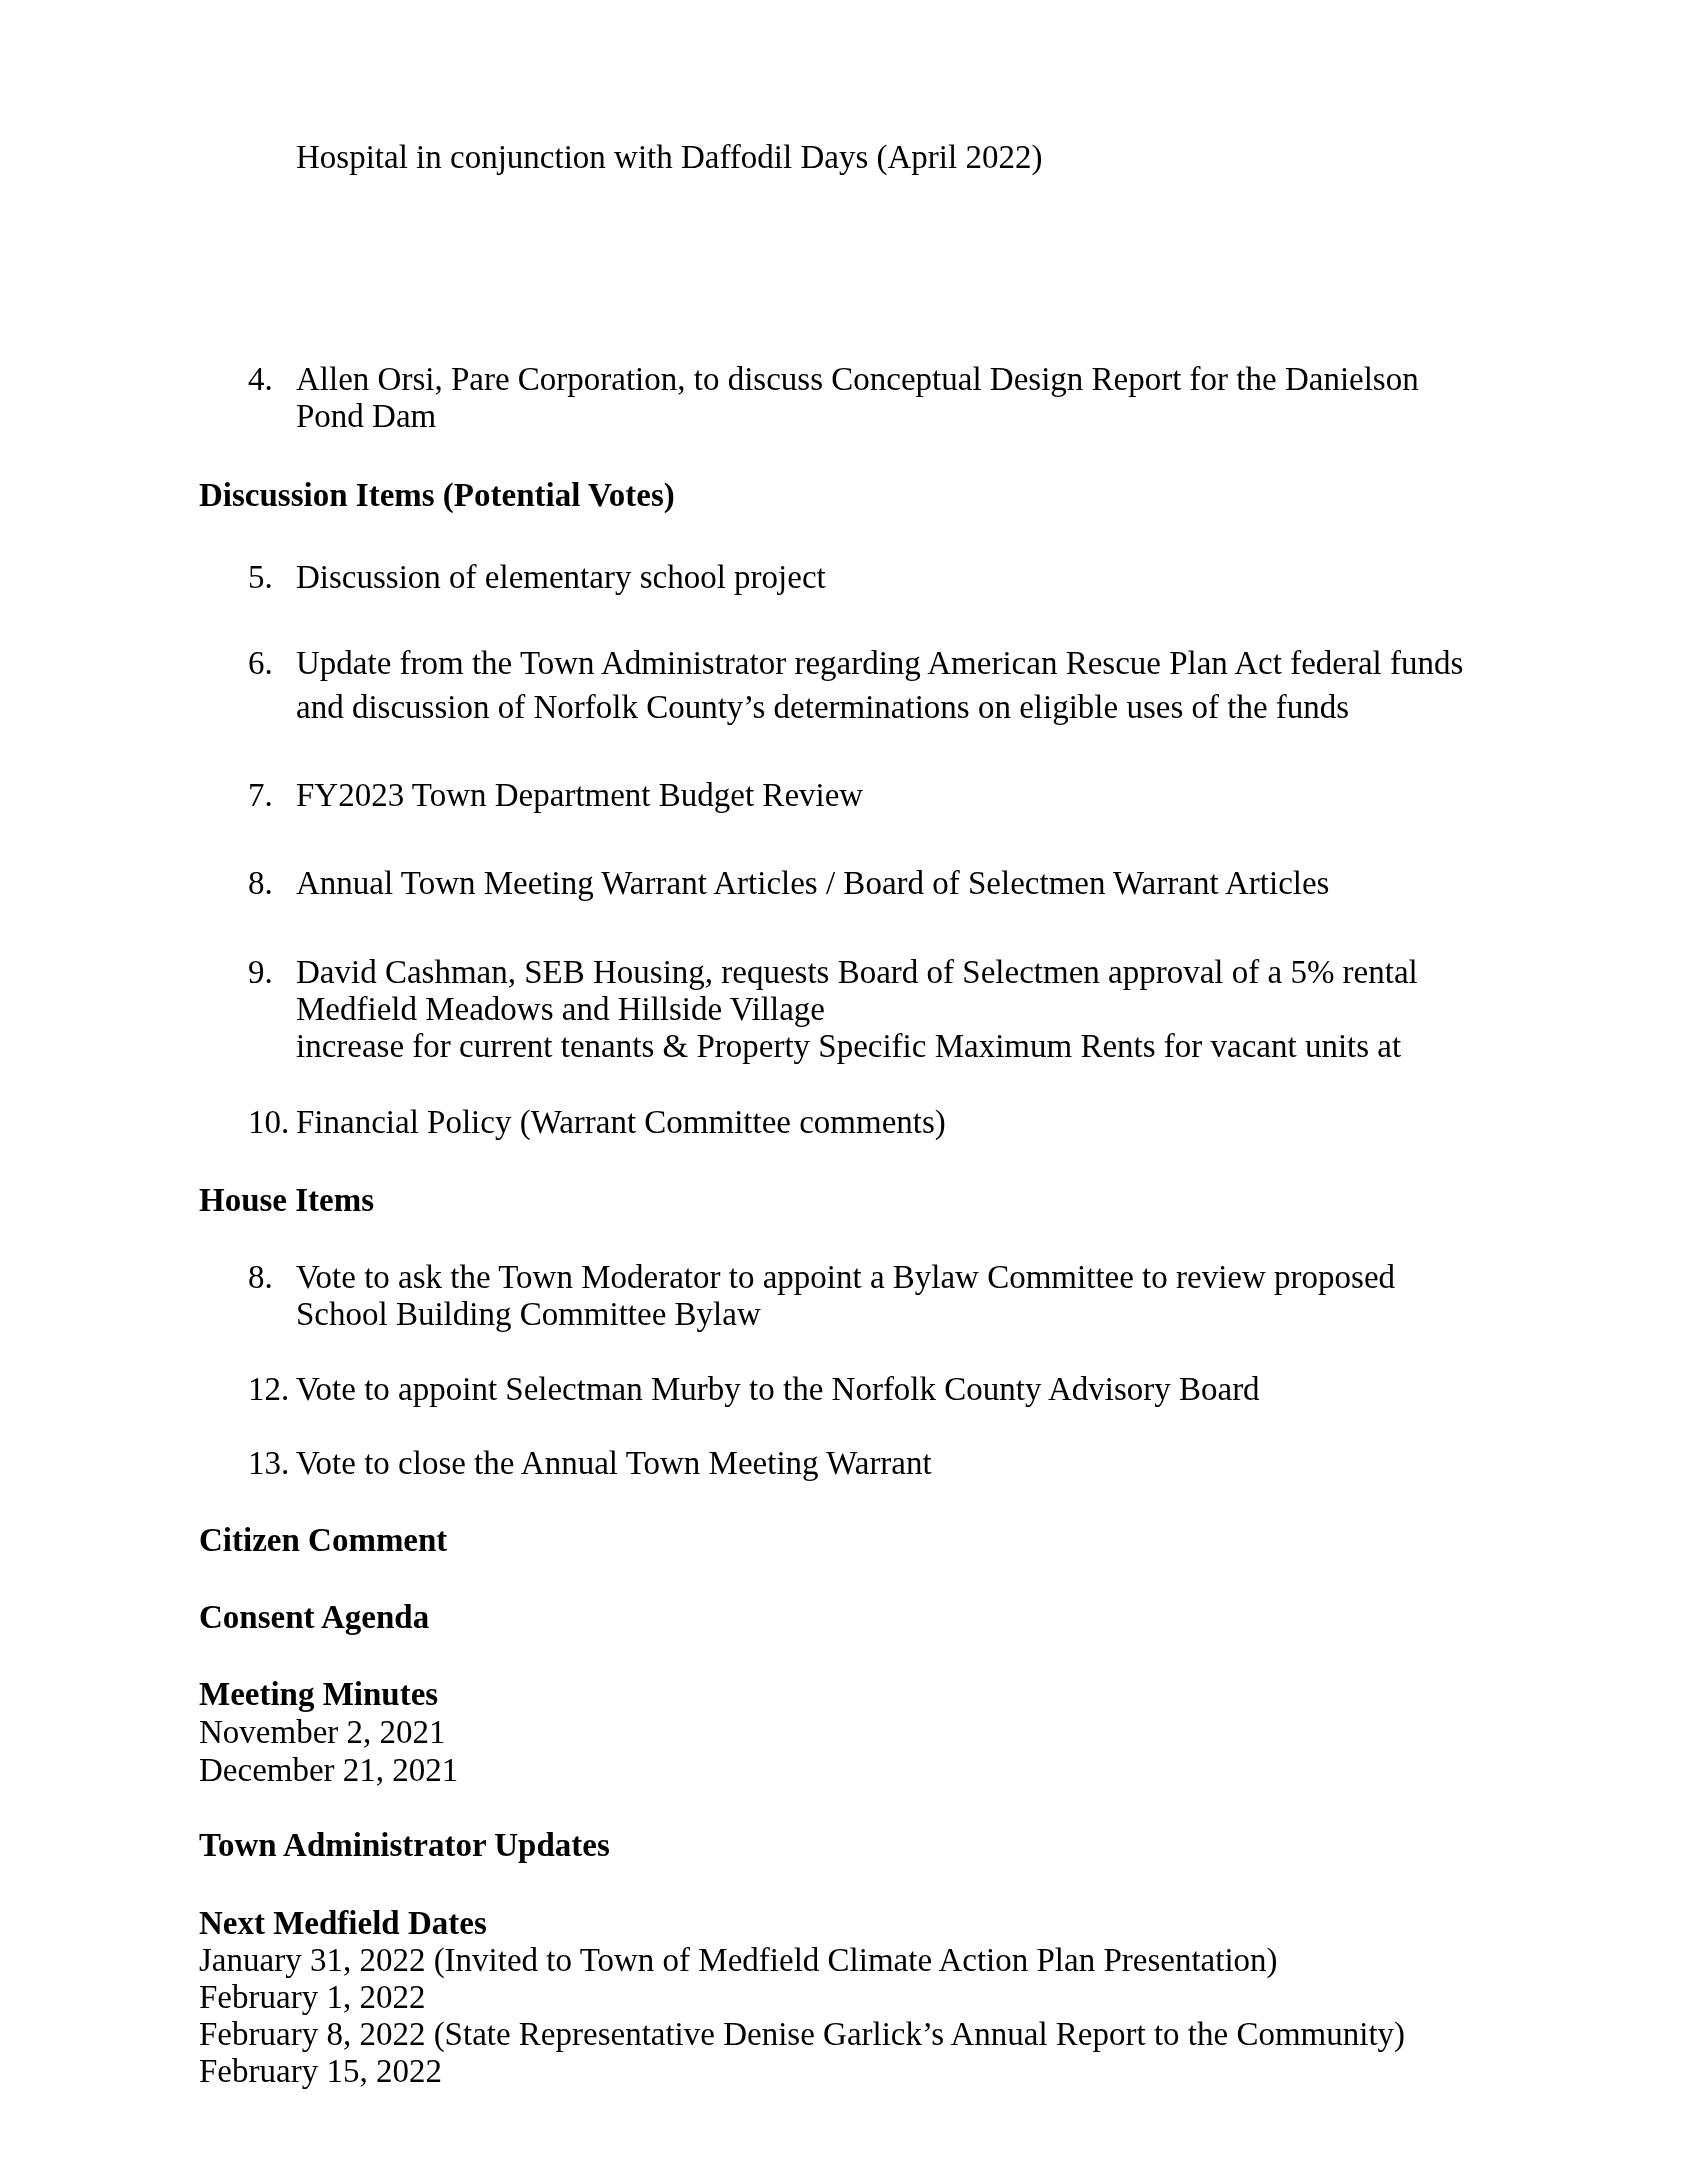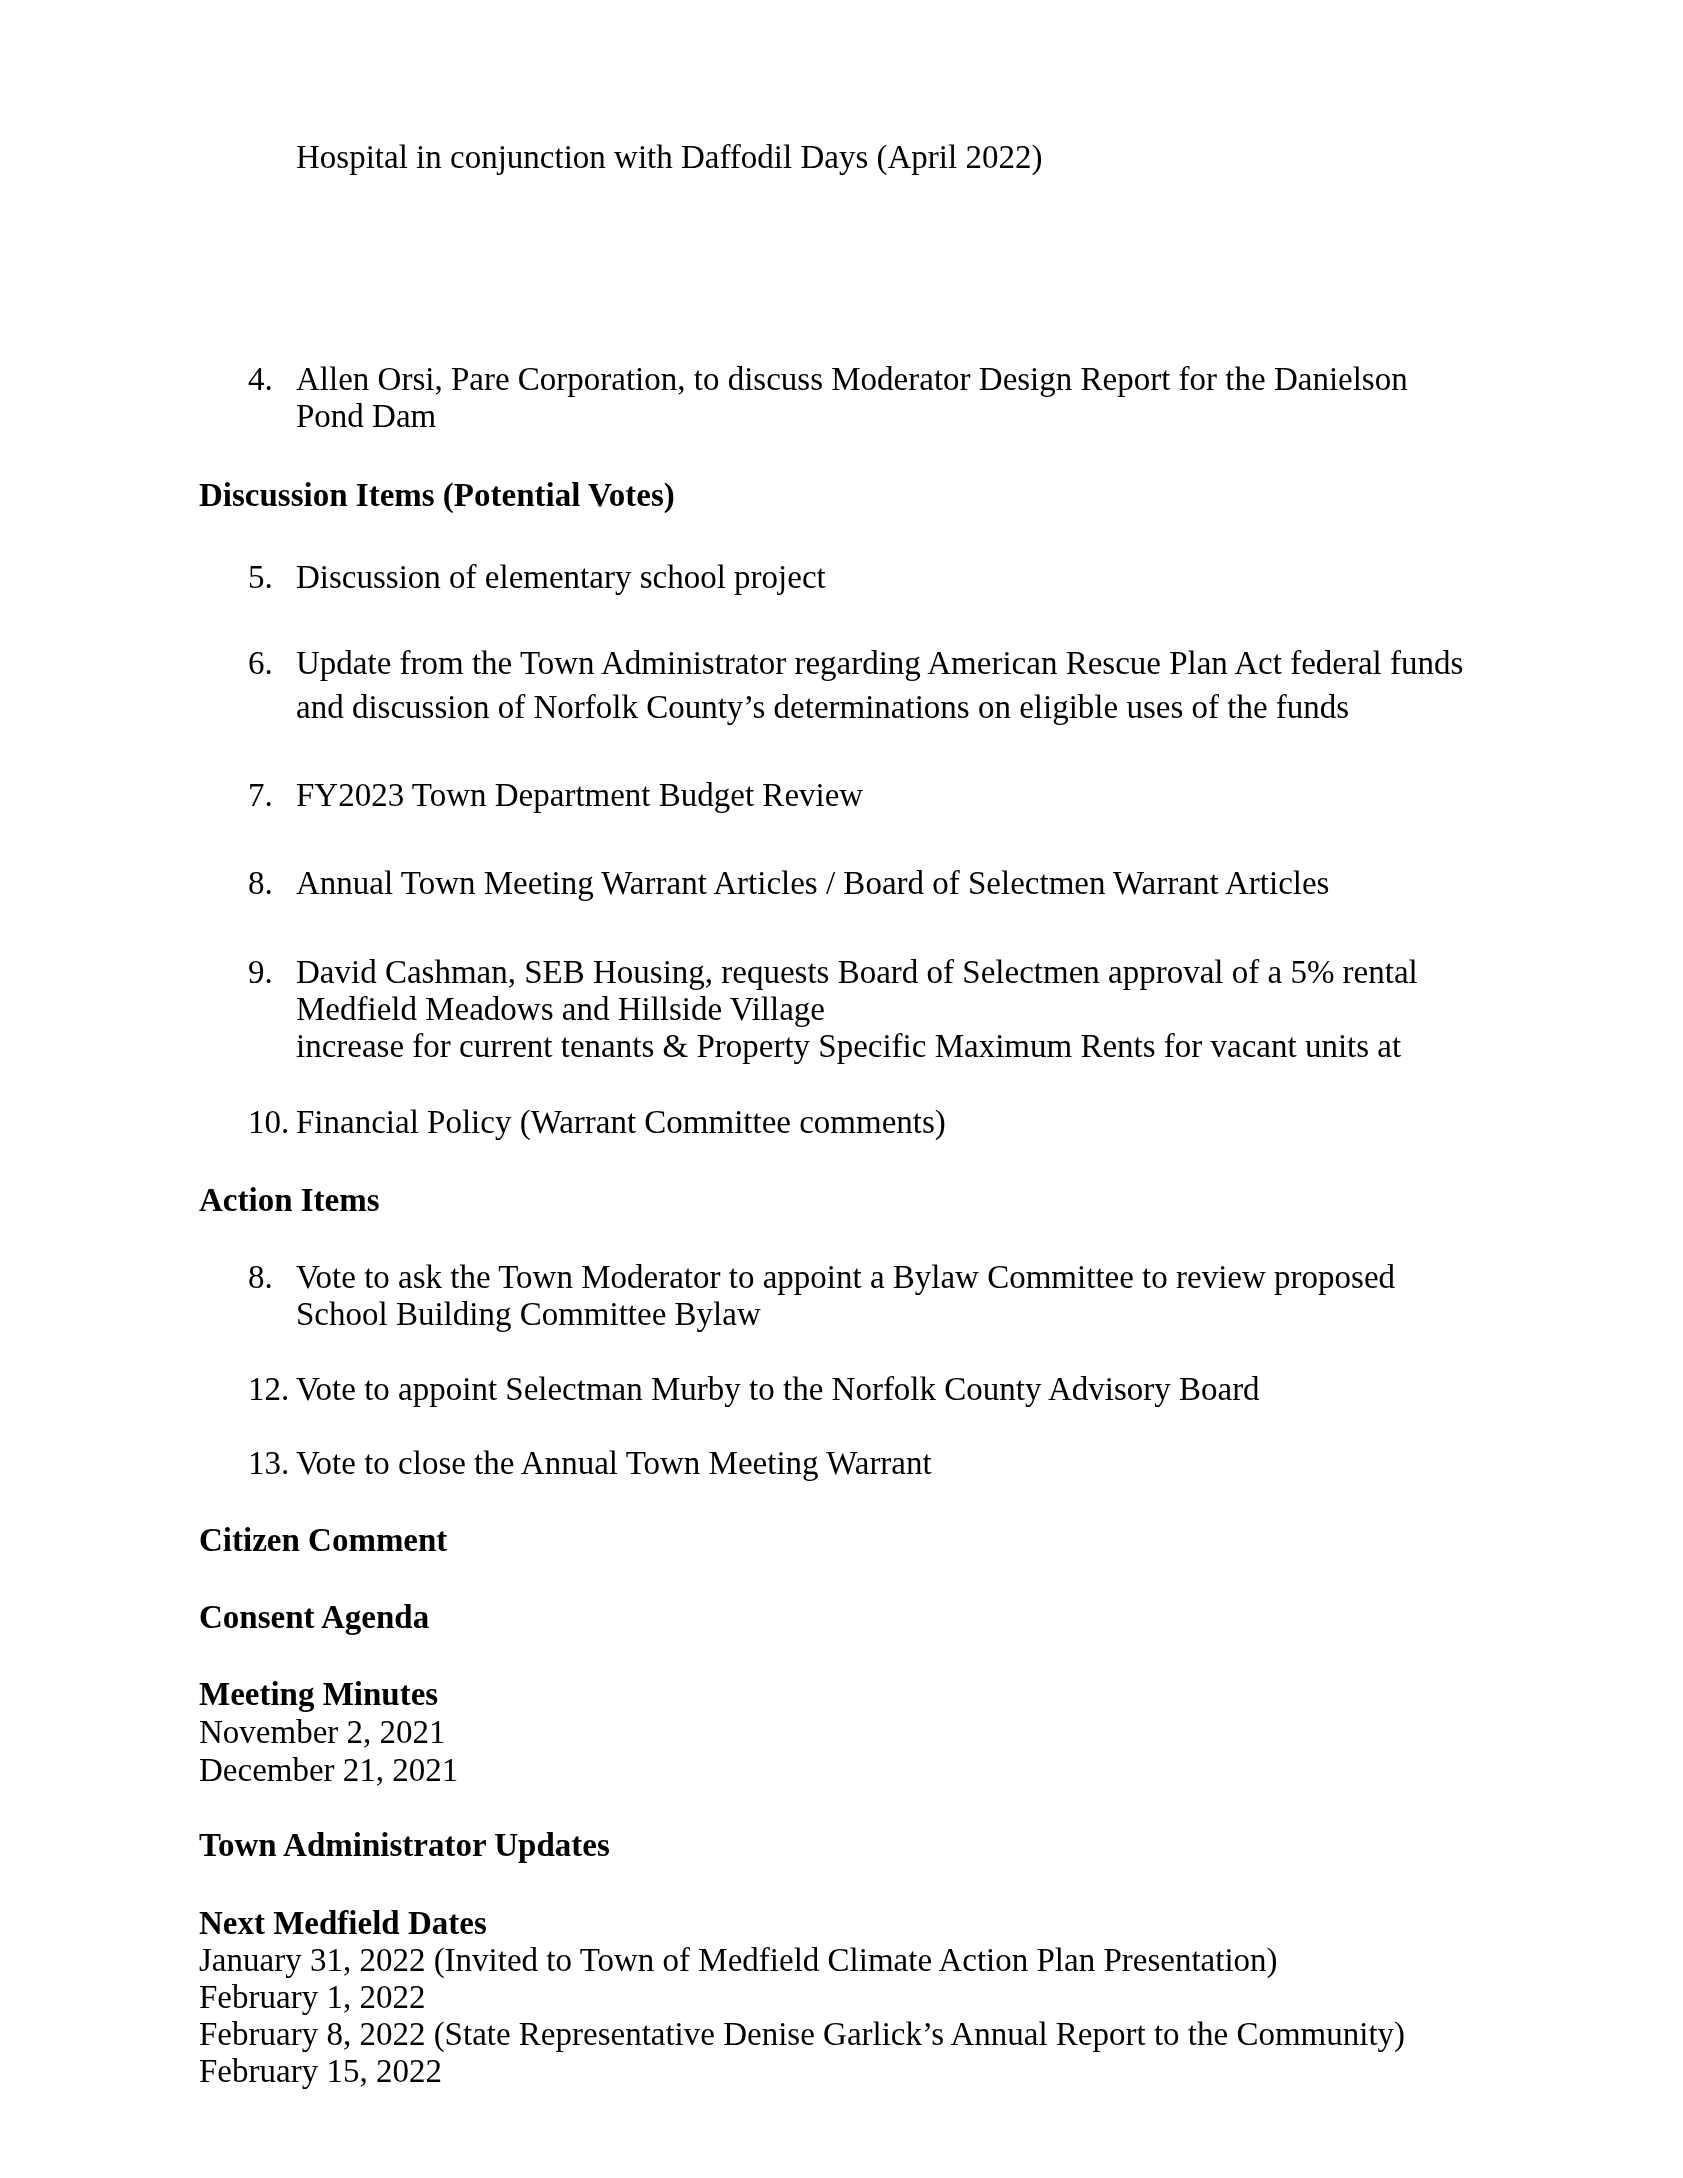--- a/index.html
+++ b/index.html
@@ -62,21 +62,21 @@
 <body>
 
 <div class="page">
 
   <div class="item" style="top:139px">
     <div class="line cont">Hospital in conjunction with Daffodil Days (April 2022)</div>
   </div>
 
 
   <div class="item" style="top:361px">
-    <div class="line"><span class="num">4.</span><span>Allen Orsi, Pare Corporation, to discuss Moderator Design Report for the Danielson</span></div>
+    <div class="line"><span class="num">4.</span><span>Allen Orsi, Pare Corporation, to discuss Conceptual Design Report for the Danielson</span></div>
     <div class="line cont">Pond Dam</div>
   </div>
 
   <div class="heading" style="top:477px">Discussion Items (Potential Votes)</div>
 
   <div class="item" style="top:559px">
     <div class="line"><span class="num">5.</span><span>Discussion of elementary school project</span></div>
   </div>
 
   <div class="item" style="top:645px">
@@ -95,21 +95,21 @@
   <div class="item" style="top:954px">
     <div class="line"><span class="num">9.</span><span>David Cashman, SEB Housing, requests Board of Selectmen approval of a 5% rental</span></div>
     <div class="line cont">Medfield Meadows and Hillside Village</div>
     <div class="line cont">increase for current tenants &amp; Property Specific Maximum Rents for vacant units at</div>
   </div>
 
   <div class="item" style="top:1104px">
     <div class="line"><span class="num">10.</span><span>Financial Policy (Warrant Committee comments)</span></div>
   </div>
 
-  <div class="heading" style="top:1182px">Action Items</div>
+  <div class="heading" style="top:1182px">House Items</div>
 
   <div class="item" style="top:1259px">
     <div class="line"><span class="num">8.</span><span>Vote to ask the Town Moderator to appoint a Bylaw Committee to review proposed</span></div>
     <div class="line cont">School Building Committee Bylaw</div>
   </div>
 
   <div class="item" style="top:1371px">
     <div class="line"><span class="num">12.</span><span>Vote to appoint Selectman Murby to the Norfolk County Advisory Board</span></div>
   </div>
 

